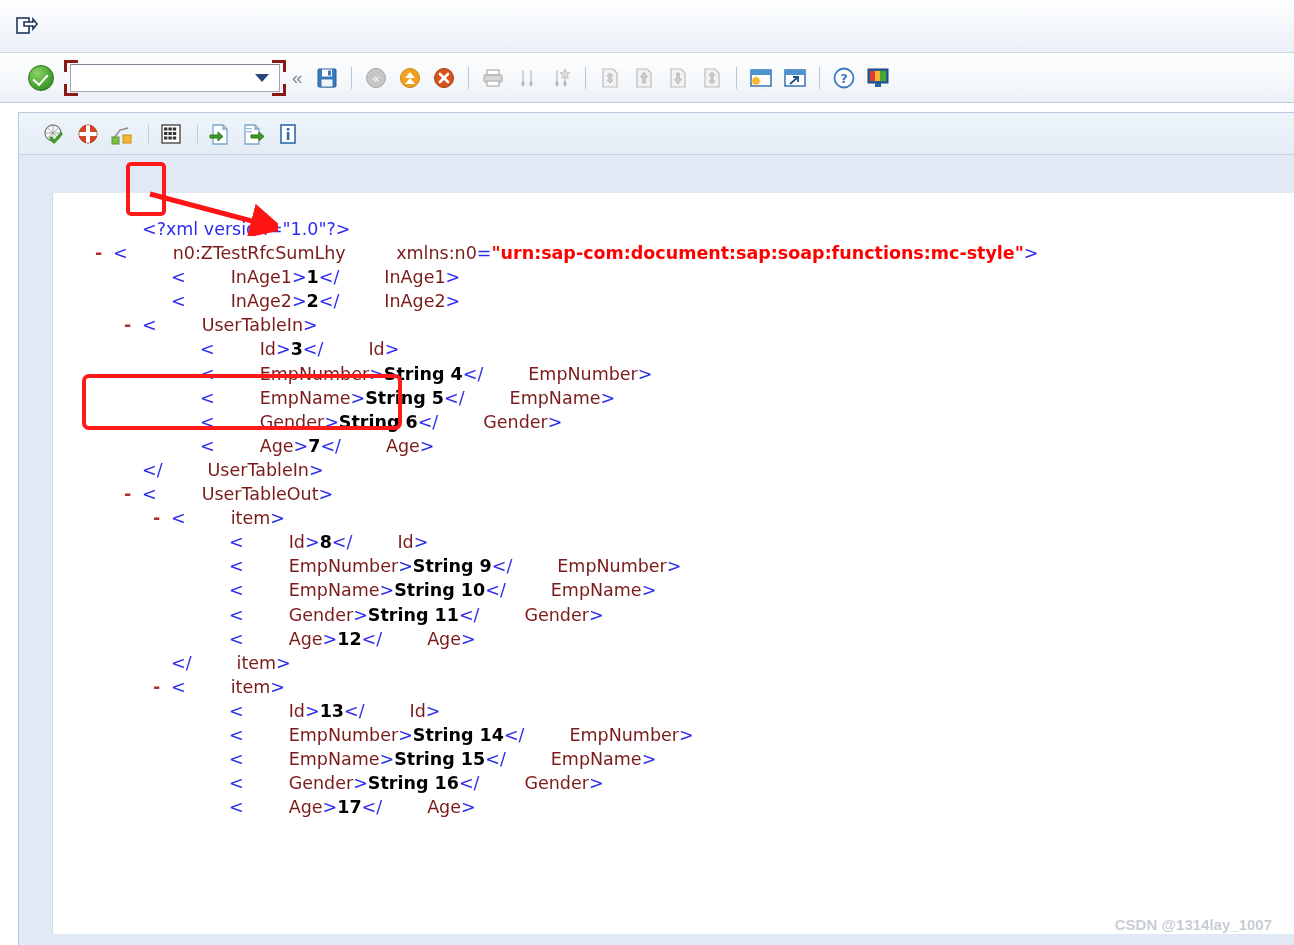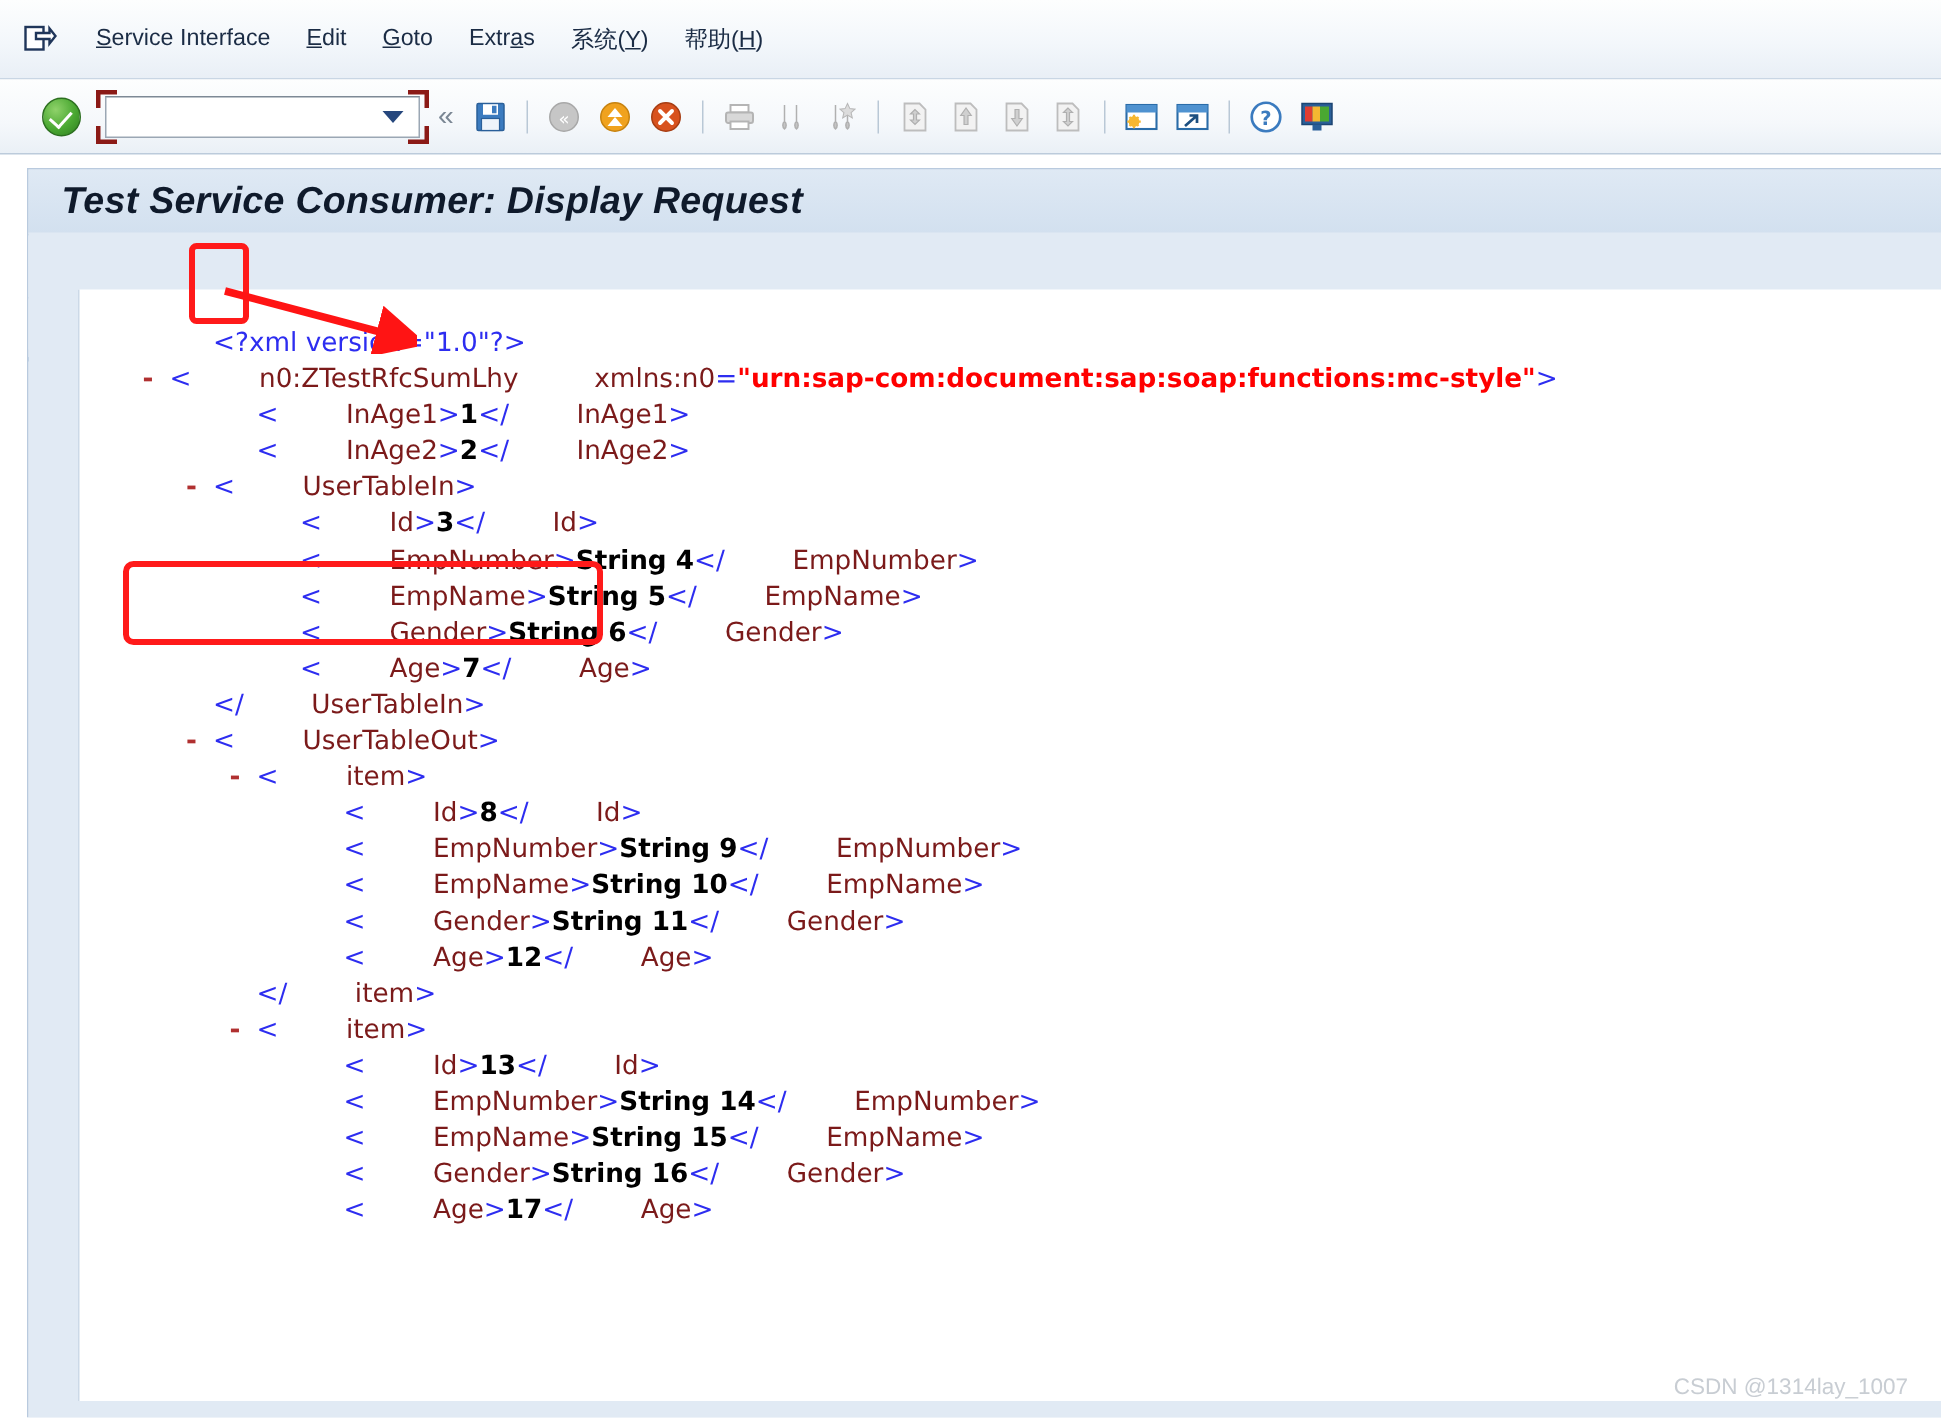--- a/index.html
+++ b/index.html
@@ -215,42 +215,35 @@
     font-size: 26px;
     color: #ff1414;
     white-space: nowrap;
     letter-spacing: 1px;
   }
   .watermark {
     position: absolute; right: 22px; bottom: 12px;
     font-size: 15px; color: #c8cdd3;
     font-family: "Liberation Sans", sans-serif;
     white-space: nowrap;
+    font-weight: bold;
   }
 </style>
 </head>
 <body>
 
 <div id="app">
 
   <div class="menubar">
     <div class="menu-sysicon">
       <svg width="22" height="20" viewBox="0 0 22 20">
         <rect x="1" y="2" width="12" height="15" fill="#ffffff" stroke="#20365a" stroke-width="1.6"></rect>
         <path d="M8 6 h9 v-3 l4 5 l-4 5 v-3 h-9 z" fill="#ffffff" stroke="#20365a" stroke-width="1.6"></path>
       </svg>
     </div>
-    <div class="menu-items" id="menu-items">
-        <div class="menu-item"><span class="mn">S</span>ervice Interface</div>
-        <div class="menu-item"><span class="mn">E</span>dit</div>
-        <div class="menu-item"><span class="mn">G</span>oto</div>
-        <div class="menu-item">Extr<span class="mn">a</span>s</div>
-        <div class="menu-item">系统(<span class="mn">Y</span>)</div>
-        <div class="menu-item">帮助(<span class="mn">H</span>)</div>
-      </div>
   </div>
 
   <div class="toolbar">
     <div class="tb-ok"></div>
 
     <div class="cmdwrap">
       <div class="cmdfield">
         <input class="cmdinput" type="text" value="" style="">
         <div class="cmd-caret"></div>
       </div>
@@ -379,23 +372,20 @@
         <rect x="5" y="5" width="5" height="10" fill="#e03c31"></rect>
         <rect x="10" y="5" width="5" height="10" fill="#f5b731"></rect>
         <rect x="15" y="5" width="6" height="10" fill="#4aa832"></rect>
         <rect x="10" y="17" width="6" height="4" fill="#2a5f99"></rect>
       </svg>
     </div>
   </div>
 
   <div class="panel">
 
-    <div class="panel-title">
-      <h1>Test Service Consumer: Display Request</h1>
-    </div>
 
     <div class="app-toolbar">
 
       <div class="ab-icon">
         <svg width="24" height="24" viewBox="0 0 24 24">
           <circle cx="11" cy="11" r="8" fill="#fbfbfb" stroke="#7d7d7d" stroke-width="1.3"></circle>
           <path d="M3 11 h16 M11 3 v16 M5 5.5 l12 11 M17 5.5 l-12 11" stroke="#9a9a9a" stroke-width="0.9"></path>
           <path d="M9 16 l3 4 l7-8" stroke="#3f9a2a" stroke-width="3.2" fill="none" stroke-linecap="round" stroke-linejoin="round"></path>
         </svg>
       </div>

